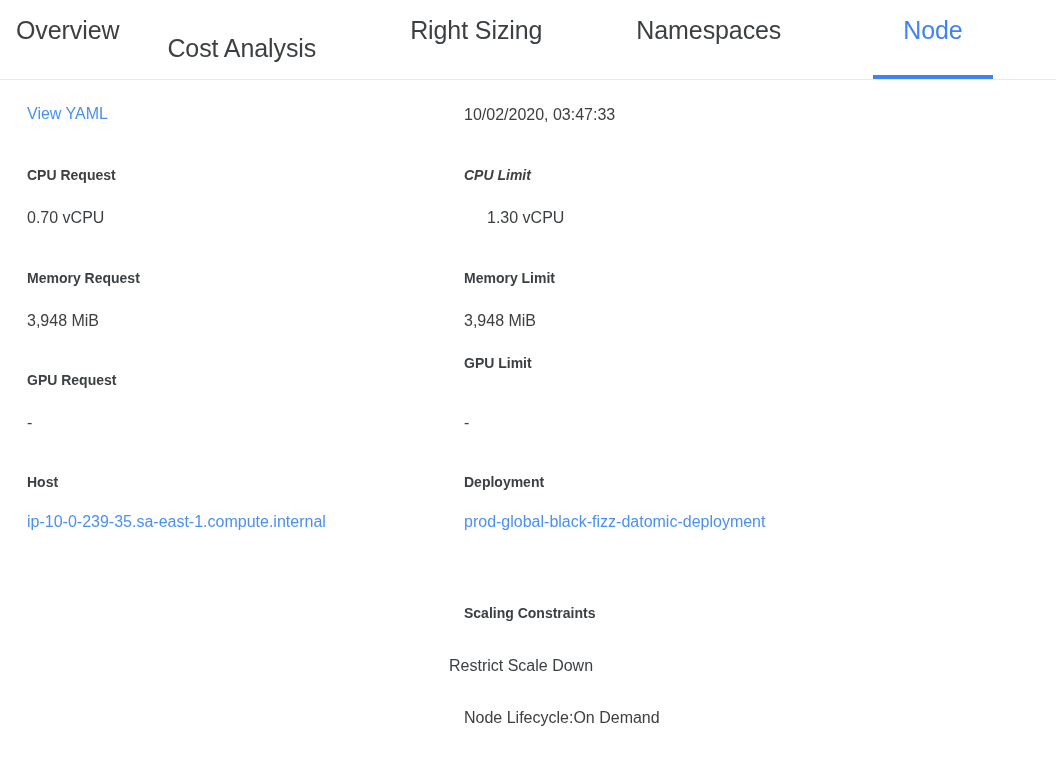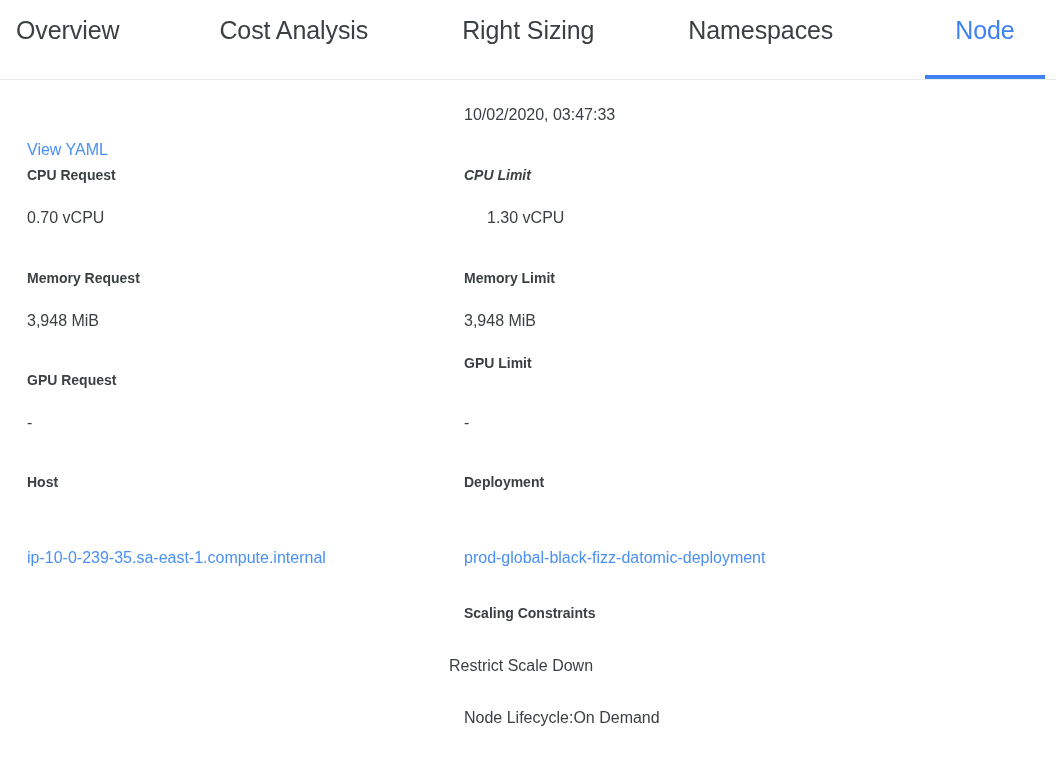--- a/index.html
+++ b/index.html
@@ -62,21 +62,21 @@
     right: 0;
     bottom: 0;
     height: 4px;
     background: #3f82f2;
     display: none;
   }
   .tab.active .tab-underline { display: block; }
 
   
   .tab-overview      { margin-left: 16px; }
-  .tab-cost-analysis { margin-left: 100px; }
+  .tab-cost-analysis { margin-left: 48px; align-items: center; }
   .tab-right-sizing  { margin-left: 94px; }
   .tab-namespaces    { margin-left: 94px; }
   .tab-pods          { margin-left: 92px; padding-left: 30px; padding-right: 30px; }
 
   
   .detail-pane {
     position: relative;
     padding-top: 10px;
   }
 
@@ -99,21 +99,20 @@
   }
 
   .field-value.link,
   .link {
     color: #4a90f2;
     text-decoration: none;
     word-break: break-all;
     cursor: pointer;
     display: inline-block;
     max-width: 345px;
-    margin-top: 36px;
   }
 
   .abs { position: absolute; }
 
   .detail-abs {
     position: relative;
     height: 660px;
   }
 
   

